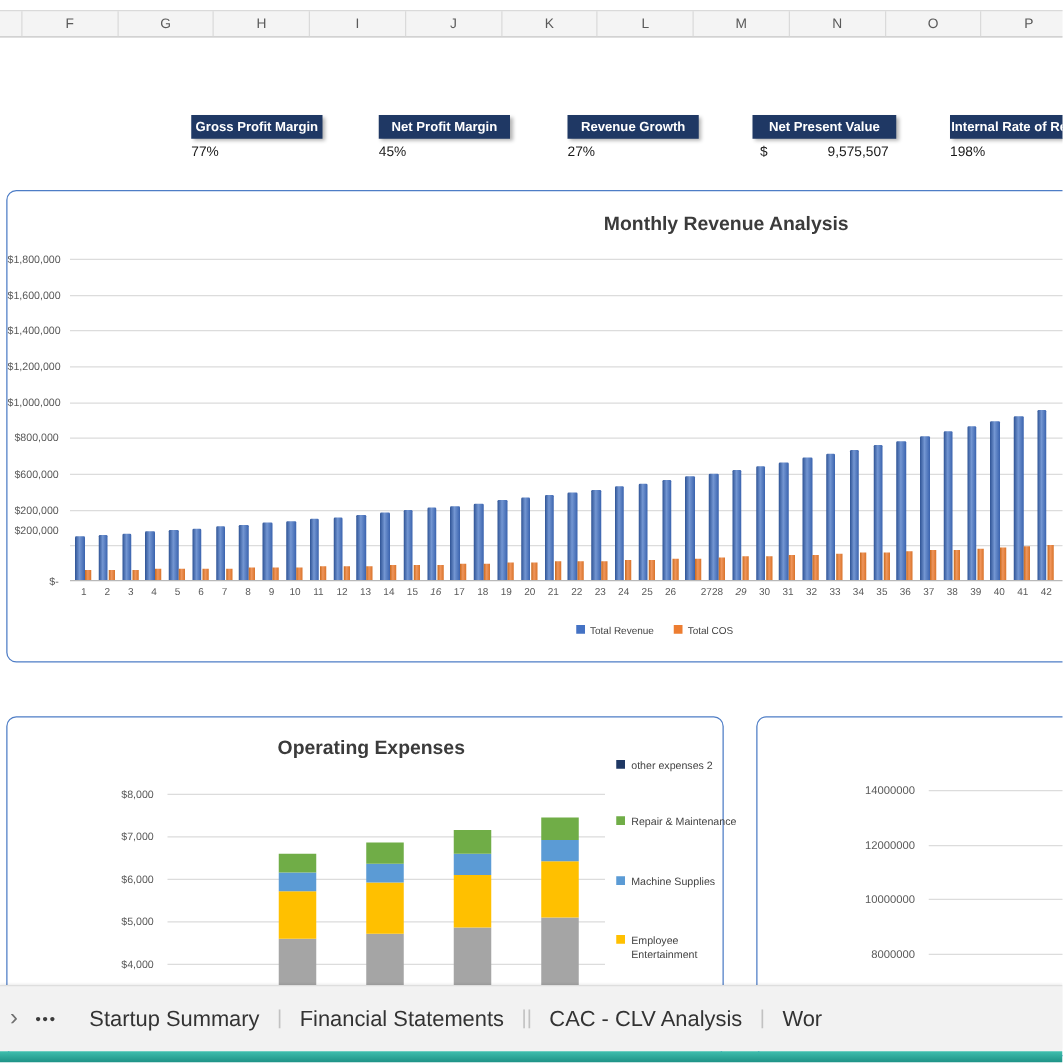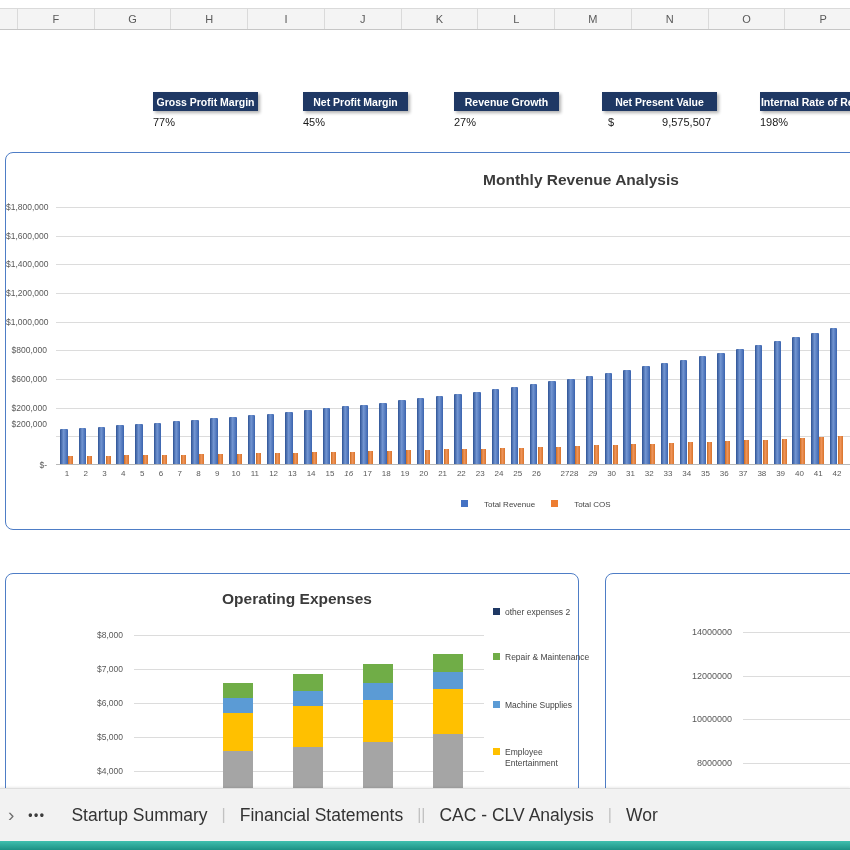--- a/index.html
+++ b/index.html
@@ -34,21 +34,21 @@
 
   .rev-ylabels { position:absolute; left:0; top:54px; width:45px; height:280px; }
   .ylab { position:absolute; right:4px; width:41px; text-align:right; font-size:8.5px; color:#595959; }
   .rev-plot { position:absolute; left:50px; top:54px; width:806px; height:258px; border-bottom:1px solid #B8B8B8; }
   .gridline { position:absolute; left:0; right:0; height:1px; background:#DCDCDC; }
   .bar-rev { position:absolute; bottom:0; width:7.5px; background:linear-gradient(90deg,#2E5395,#7396D2 45%,#3A63AE); border-radius:1px 1px 0 0; }
   .bar-cos { position:absolute; bottom:0; width:5px; background:linear-gradient(90deg,#C96A1E,#F0965C 45%,#D9732A); }
   .rev-xlabels { position:absolute; left:0; top:316px; width:860px; height:12px; }
   .xlab { position:absolute; width:18px; text-align:center; font-size:8px; color:#595959; }
   .rev-legend { position:absolute; left:455px; top:347px; display:flex; gap:16px; align-items:center; }
-  .lg-item { display:flex; align-items:flex-start; gap:16px; font-size:8px; color:#444; }
+  .lg-item { display:flex; align-items:flex-start; gap:4px; font-size:8px; color:#444; }
   .lg-swatch { width:7px; height:7px; flex:none; }
 
   .opex-plot { position:absolute; left:0; top:0; right:0; bottom:0; }
   .ylab2 { position:absolute; left:62px; width:55px; text-align:right; font-size:8.5px; color:#595959; }
   .gridline2 { position:absolute; left:128px; width:350px; height:1px; background:#DCDCDC; }
   .seg { position:absolute; width:30px; }
   .lg2-item { position:absolute; left:487px; width:100px; display:flex; gap:5px; align-items:flex-start;
               font-size:8.5px; color:#444; line-height:1.25; }
   .lg2-item .lg-swatch { margin-top:1px; }
 

